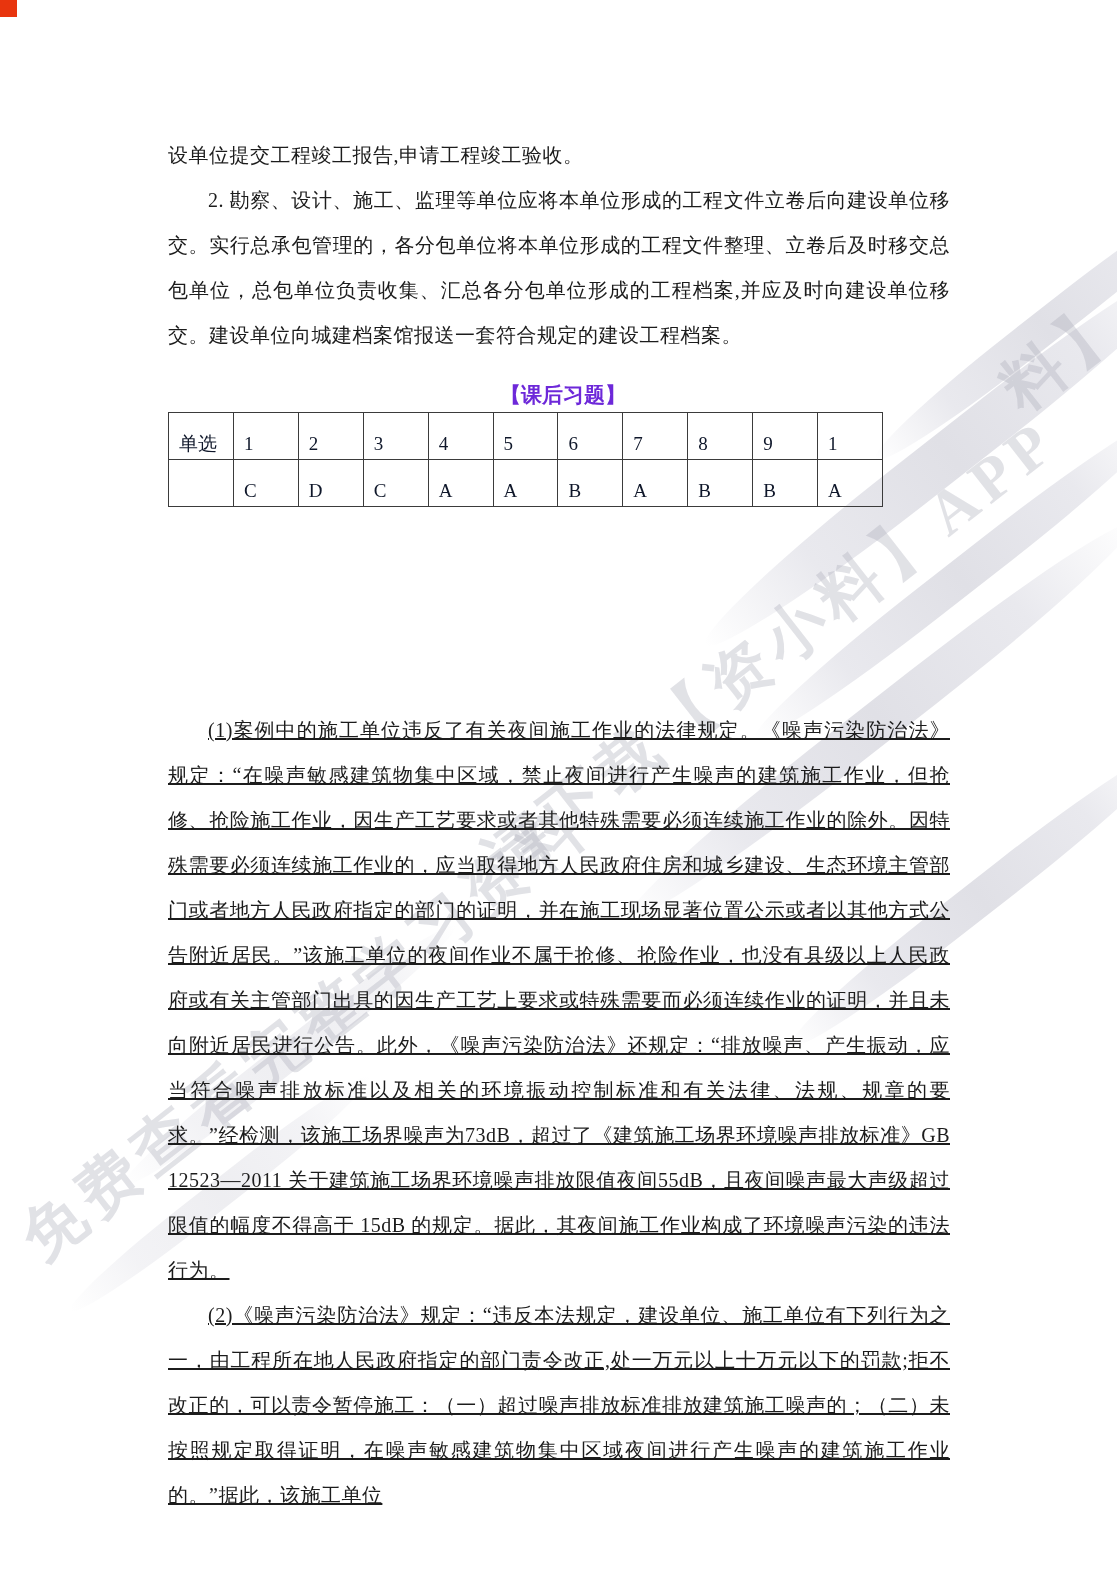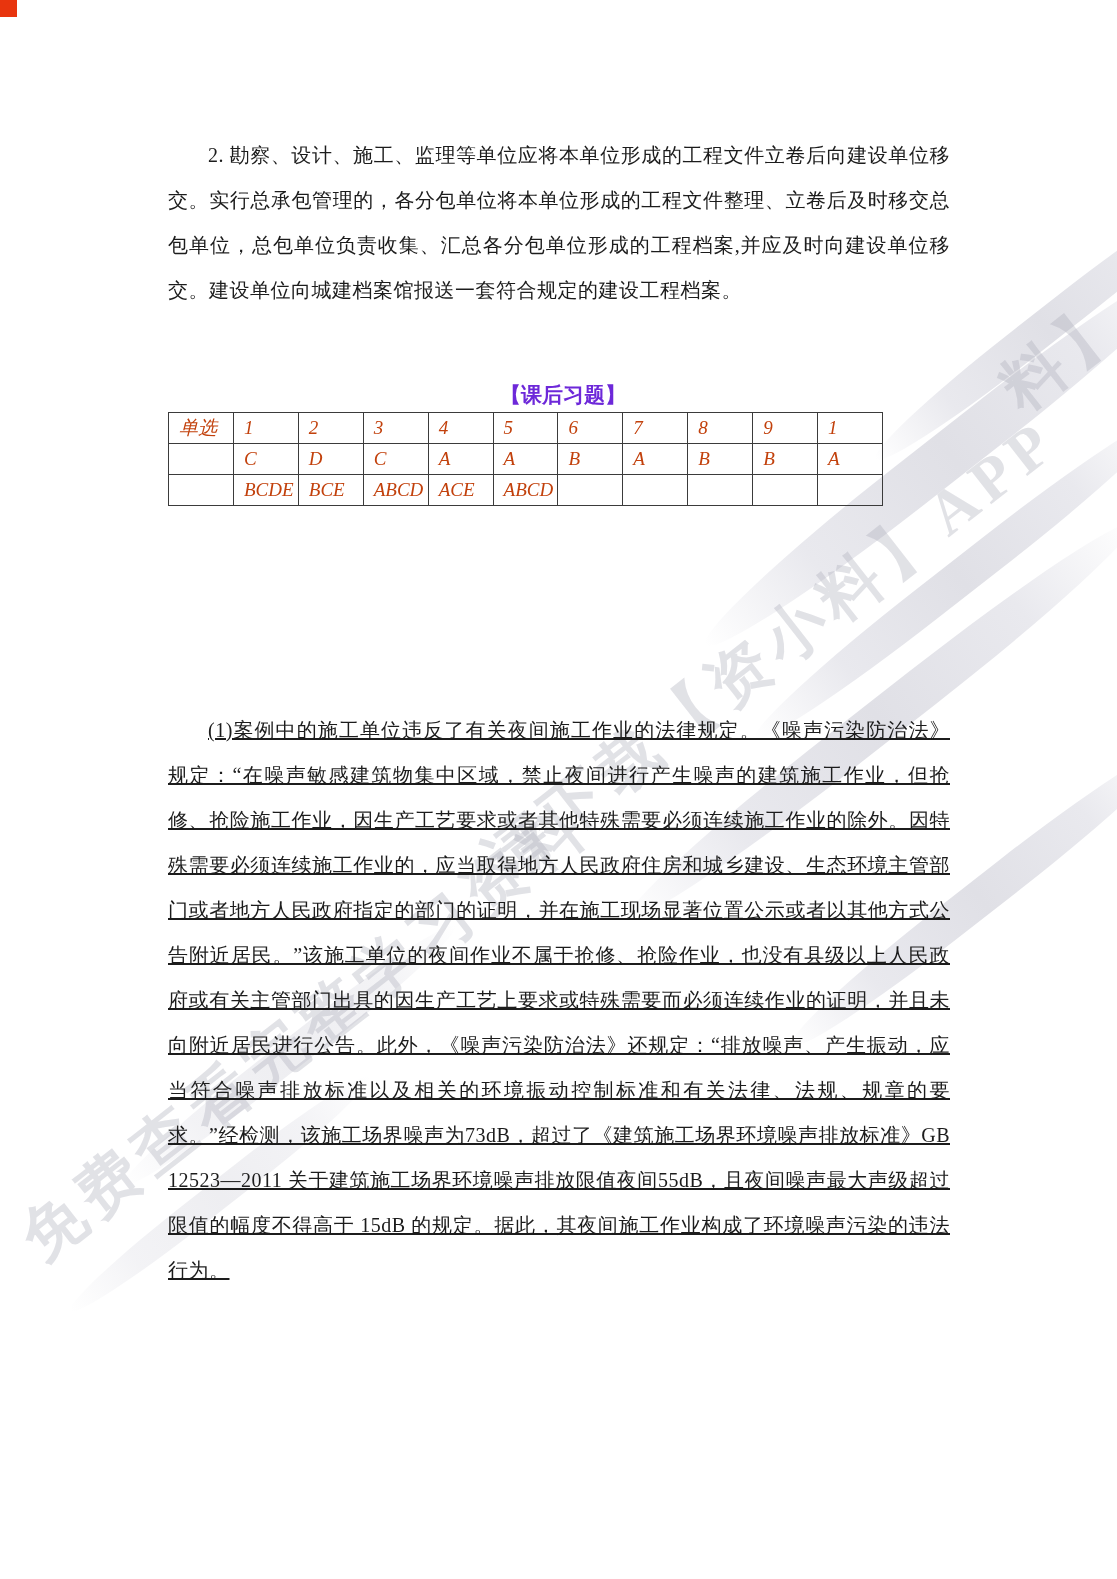--- a/index.html
+++ b/index.html
@@ -57,27 +57,26 @@
   .centered{text-align:center;}
   
   table.answers{
     border-collapse:collapse;
     table-layout:fixed;
     width:715px;
   }
   table.answers td{
     border:1px solid #3b3b3b;
     height:30px;
-    padding:0 0 0 10px;
+    padding:16px 0 0 10px;
     font-size:19px;
     line-height:30px;
-    color:#c2410c;
+    color:#0f172a;
     overflow:hidden;
     white-space:nowrap;
-    font-style:italic;
   }
 </style>
 </head>
 <body>
 
 <div class="page">
 
   <div class="wm-layer">
     <div class="stroke" style="left:830px;top:310px;width:430px;height:34px;"></div>
     <div class="stroke" style="left:640px;top:430px;width:620px;height:48px;"></div>
@@ -87,20 +86,21 @@
     <div class="stroke light" style="left:80px;top:1040px;width:420px;height:30px;"></div>
     <div class="stroke light" style="left:30px;top:1180px;width:380px;height:28px;"></div>
     <div class="wm-text" style="left:55px;top:1195px;">免费查看完整学习资料</div>
     <div class="wm-text" style="left:520px;top:815px;">请下载【资小料】APP</div>
     <div class="wm-text" style="left:1035px;top:345px;">料】APP</div>
   </div>
 
   <div class="corner-marker"></div>
 
   <div class="abs" id="intro" style="top:133px;">
+      <p class="para">设单位提交工程竣工报告,申请工程竣工验收。</p>
       <p class="para indent">2. 勘察、设计、施工、监理等单位应将本单位形成的工程文件立卷后向建设单位移交。实行总承包管理的，各分包单位将本单位形成的工程文件整理、立卷后及时移交总包单位，总包单位负责收集、汇总各分包单位形成的工程档案,并应及时向建设单位移交。建设单位向城建档案馆报送一套符合规定的建设工程档案。</p>
     </div>
 
   <h2 class="abs sec-title centered" style="top:376px;">【课后习题】</h2>
 
   <table class="answers" style="position:absolute;left:168px;top:412px;">
     <tbody id="answers-tbody">
         <tr>
           <td>单选</td>
           <td>1</td>
@@ -120,36 +120,24 @@
           <td>D</td>
           <td>C</td>
           <td>A</td>
           <td>A</td>
           <td>B</td>
           <td>A</td>
           <td>B</td>
           <td>B</td>
           <td>A</td>
         </tr>
-        <tr>
-          <td></td>
-          <td>BCDE</td>
-          <td>BCE</td>
-          <td>ABCD</td>
-          <td>ACE</td>
-          <td>ABCD</td>
-          <td></td>
-          <td></td>
-          <td></td>
-          <td></td>
-          <td></td>
-        </tr>
       </tbody>
   </table>
 
 
 
 
   <div class="abs" id="analysis-paragraphs" style="top:708px;text-decoration:underline;">
       <p class="para indent">(1)案例中的施工单位违反了有关夜间施工作业的法律规定。《噪声污染防治法》规定：“在噪声敏感建筑物集中区域，禁止夜间进行产生噪声的建筑施工作业，但抢修、抢险施工作业，因生产工艺要求或者其他特殊需要必须连续施工作业的除外。因特殊需要必须连续施工作业的，应当取得地方人民政府住房和城乡建设、生态环境主管部门或者地方人民政府指定的部门的证明，并在施工现场显著位置公示或者以其他方式公告附近居民。”该施工单位的夜间作业不属于抢修、抢险作业，也没有县级以上人民政府或有关主管部门出具的因生产工艺上要求或特殊需要而必须连续作业的证明，并且未向附近居民进行公告。此外，《噪声污染防治法》还规定：“排放噪声、产生振动，应当符合噪声排放标准以及相关的环境振动控制标准和有关法律、法规、规章的要求。”经检测，该施工场界噪声为73dB，超过了《建筑施工场界环境噪声排放标准》GB 12523—2011 关于建筑施工场界环境噪声排放限值夜间55dB，且夜间噪声最大声级超过限值的幅度不得高于 15dB 的规定。据此，其夜间施工作业构成了环境噪声污染的违法行为。</p>
+      <p class="para indent">(2)《噪声污染防治法》规定：“违反本法规定，建设单位、施工单位有下列行为之一，由工程所在地人民政府指定的部门责令改正,处一万元以上十万元以下的罚款;拒不改正的，可以责令暂停施工：（一）超过噪声排放标准排放建筑施工噪声的；（二）未按照规定取得证明，在噪声敏感建筑物集中区域夜间进行产生噪声的建筑施工作业的。”据此，该施工单位</p>
     </div>
 
 </div>
 
 </body></html>

